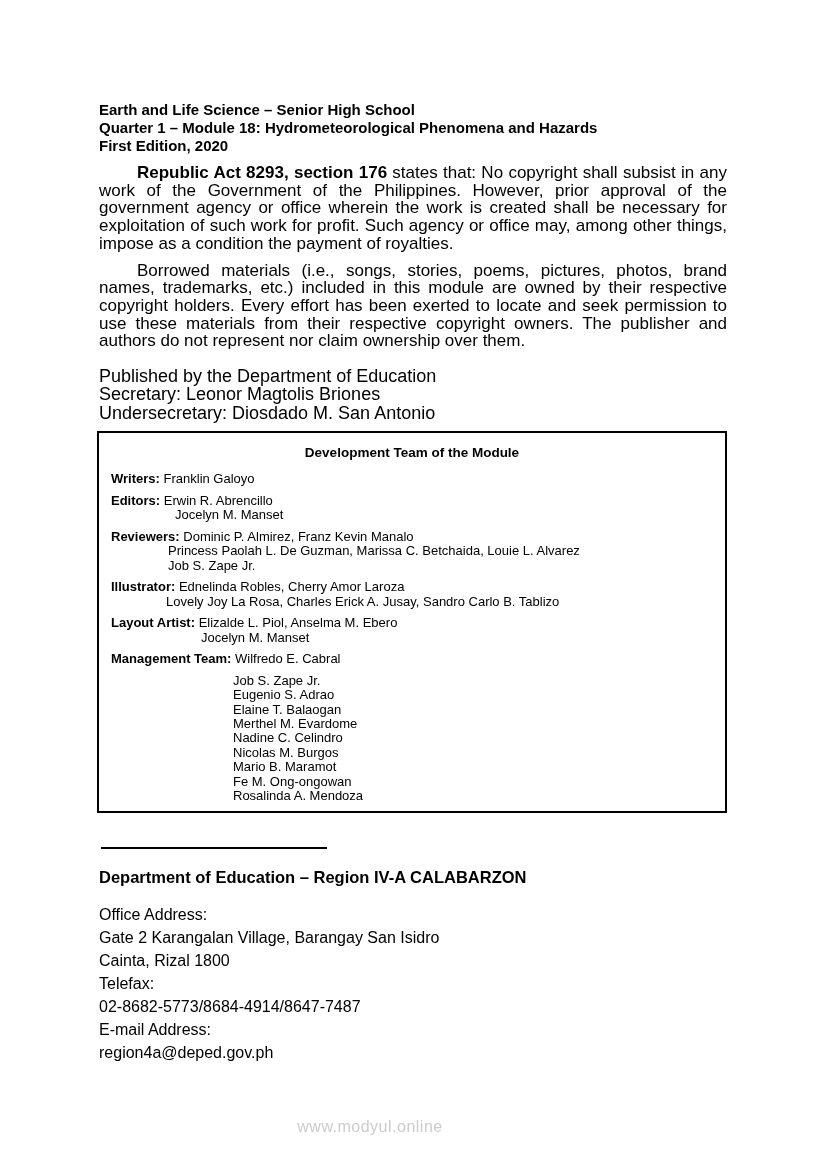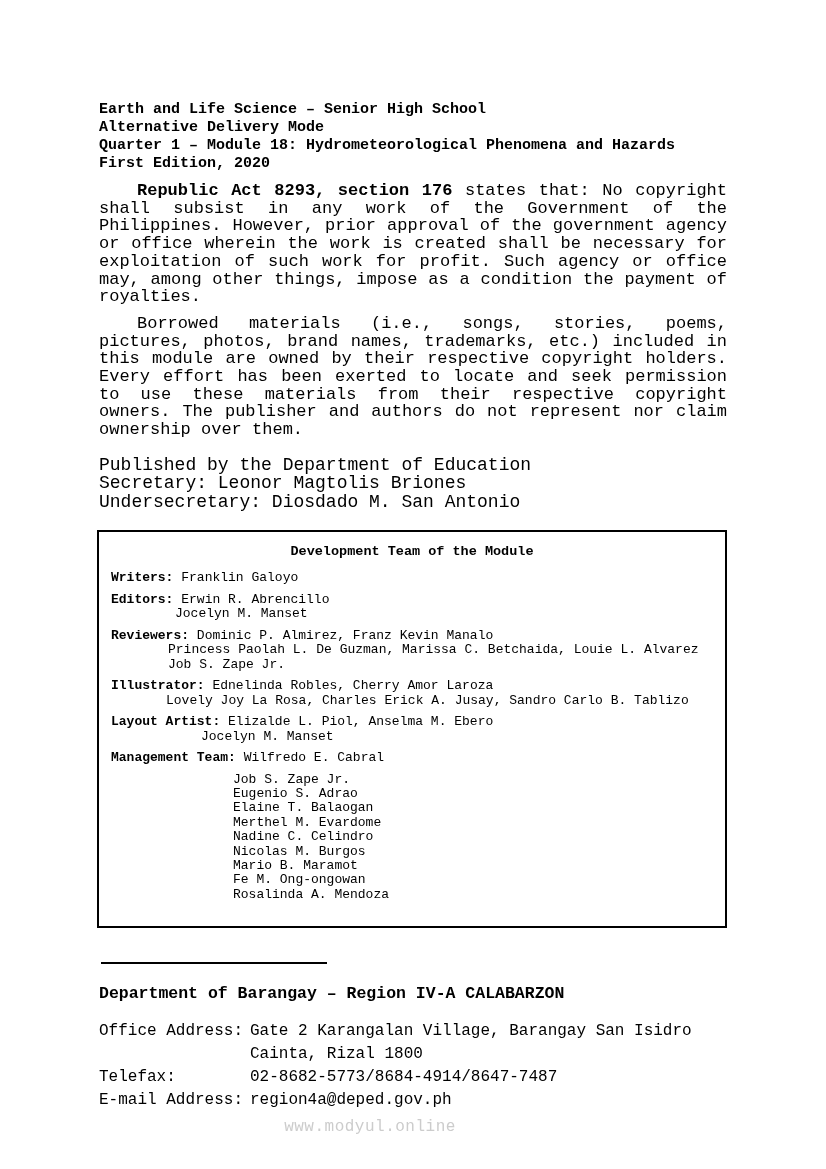--- a/index.html
+++ b/index.html
@@ -1,21 +1,21 @@
 <!DOCTYPE html>
 <html><head>
 <meta charset="utf-8">
 <style>
   html, body { margin: 0; padding: 0; background: #ffffff; }
   .page {
     position: relative;
     width: 732px;
     height: 1169px;
     background: #ffffff;
-    font-family: Liberation Mono, monospace;
+    font-family: Liberation Sans, sans-serif;
     color: #000000;
     overflow: hidden;
   }
   .content {
     position: absolute;
     left: 99px;
     top: 0;
     width: 628px;
   }
   .hdr {
@@ -32,25 +32,25 @@
     text-indent: 38px;
   }
   .para .b { font-weight: bold; }
   .publisher {
     margin-top: 17px;
     font-size: 18px;
     line-height: 18.4px;
   }
   .team-box {
     box-sizing: border-box;
-    margin-top: 19px;
+    margin-top: 9px;
     margin-left: -2px;
     width: 630px;
     border: 2px solid #000000;
-    padding: 10px 12px 24px 12px;
+    padding: 10px 12px 8px 12px;
     font-size: 13px;
   }
   .t-title {
     text-align: center;
     font-weight: bold;
     font-size: 13.5px;
     margin: 2px 0 12px 0;
   }
   .t-entry { margin-bottom: 7px; }
   .t-line  { line-height: 14.5px; }
@@ -79,21 +79,21 @@
     margin-top: 14px;
     font-weight: bold;
     font-size: 16.5px;
     line-height: 20px;
   }
   .contact {
     margin-top: 16px;
     font-size: 16px;
     line-height: 23px;
   }
-  .c-row { display: flex; }
+  .c-row { display: flex; flex-direction: column; }
   .c-label { width: 151px; flex: none; }
   .c-value { flex: 1; }
   .watermark {
     position: absolute;
     left: 8px;
     right: 0;
     top: 1118px;
     text-align: center;
     color: #cccccc;
     font-size: 16px;
@@ -101,21 +101,20 @@
   }
 </style>
 </head>
 <body>
 
 <div class="page">
   <div class="content">
 
     <div class="hdr">
       <div>Earth and Life Science – Senior High School</div>
-      <div>Alternative Delivery Mode</div>
       <div>Quarter 1 – Module 18: Hydrometeorological Phenomena and Hazards</div>
       <div>First Edition, 2020</div>
     </div>
 
     <div class="para"><span class="b">Republic Act 8293, section 176</span><span> states that: No copyright shall subsist in any work of the Government of the Philippines. However, prior approval of the government agency or office wherein the work is created shall be necessary for exploitation of such work for profit. Such agency or office may, among other things, impose as a condition the payment of royalties.</span></div>
 
     <div class="para">Borrowed materials (i.e., songs, stories, poems, pictures, photos, brand names, trademarks, etc.) included in this module are owned by their respective copyright holders. Every effort has been exerted to locate and seek permission to use these materials from their respective copyright owners. The publisher and authors do not represent nor claim ownership over them.</div>
 
     <div class="publisher">
       <div>Published by the Department of Education</div>
@@ -163,21 +162,21 @@
         <div class="t-line">Nadine C. Celindro</div>
         <div class="t-line">Nicolas M. Burgos</div>
         <div class="t-line">Mario B. Maramot</div>
         <div class="t-line">Fe M. Ong-ongowan</div>
         <div class="t-line">Rosalinda A. Mendoza</div>
       </div>
     </div>
 
     <div class="printed"><span class="blank-line"></span></div>
 
-    <div class="region">Department of Barangay – Region IV-A CALABARZON</div>
+    <div class="region">Department of Education – Region IV-A CALABARZON</div>
 
     <div class="contact">
       <div class="c-row">
         <div class="c-label">Office Address:</div>
         <div class="c-value">Gate 2 Karangalan Village, Barangay San Isidro</div>
       </div>
       <div class="c-row">
         <div class="c-label"></div>
         <div class="c-value">Cainta, Rizal 1800</div>
       </div>

